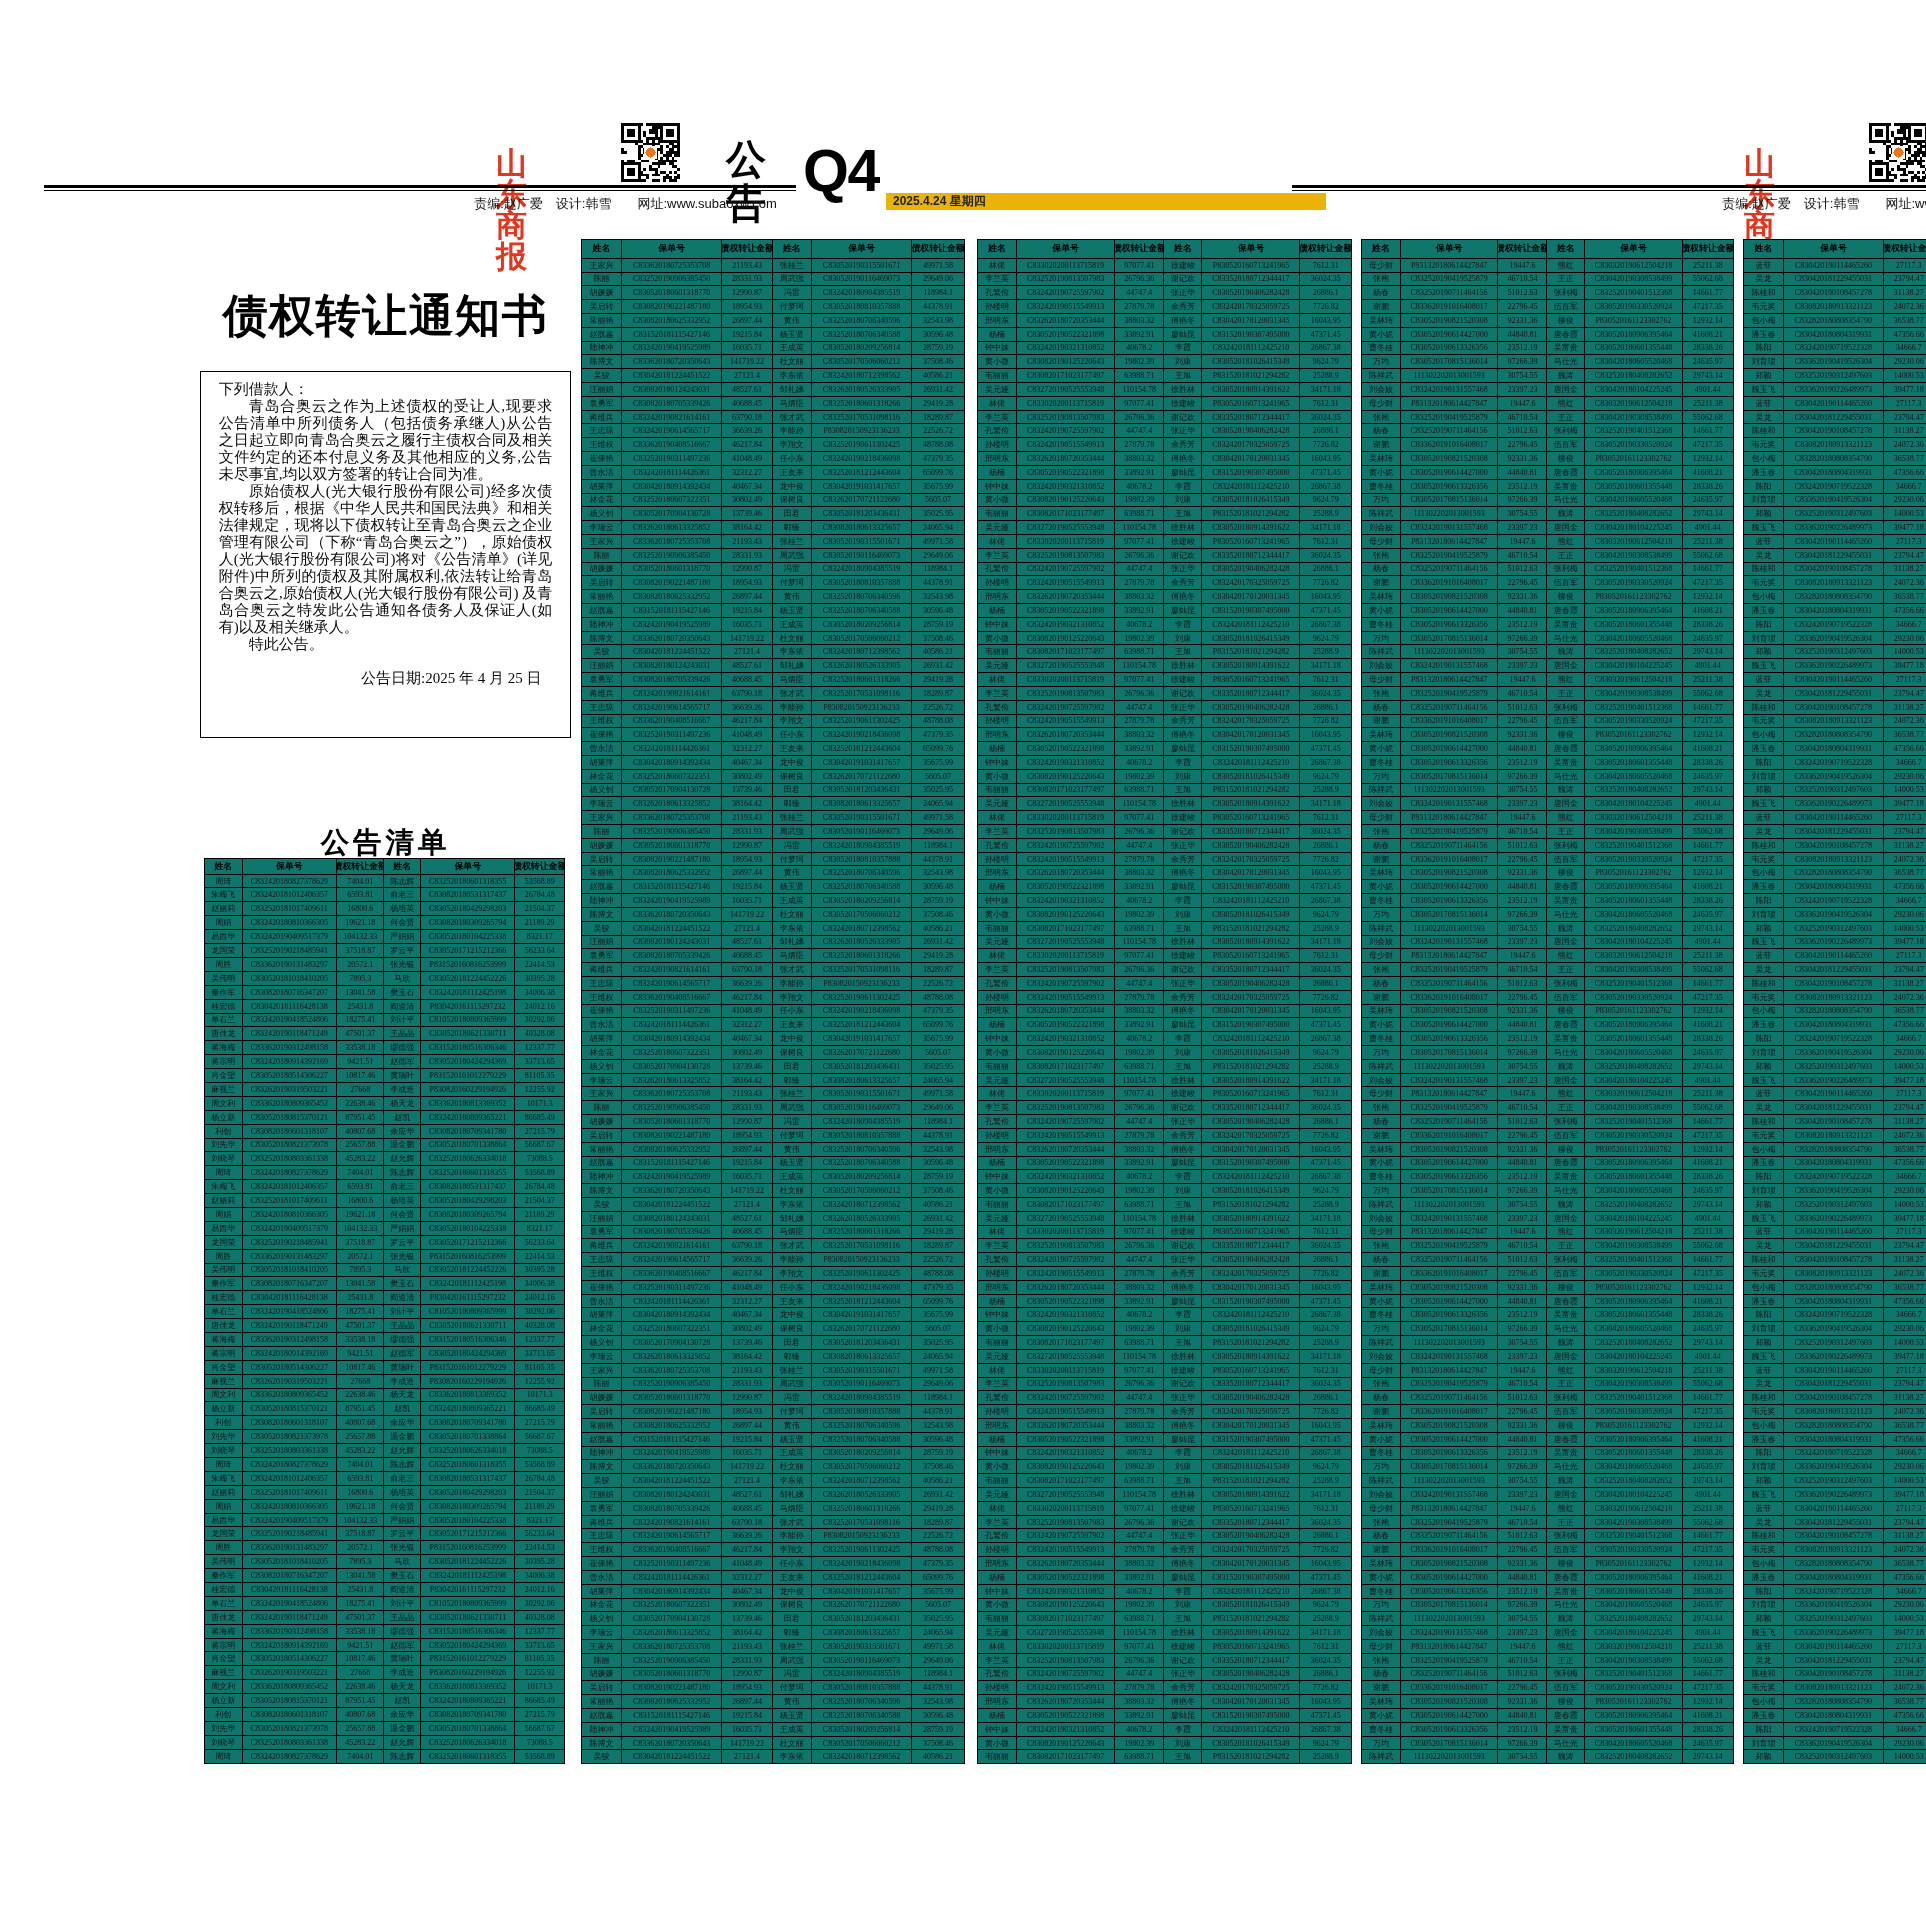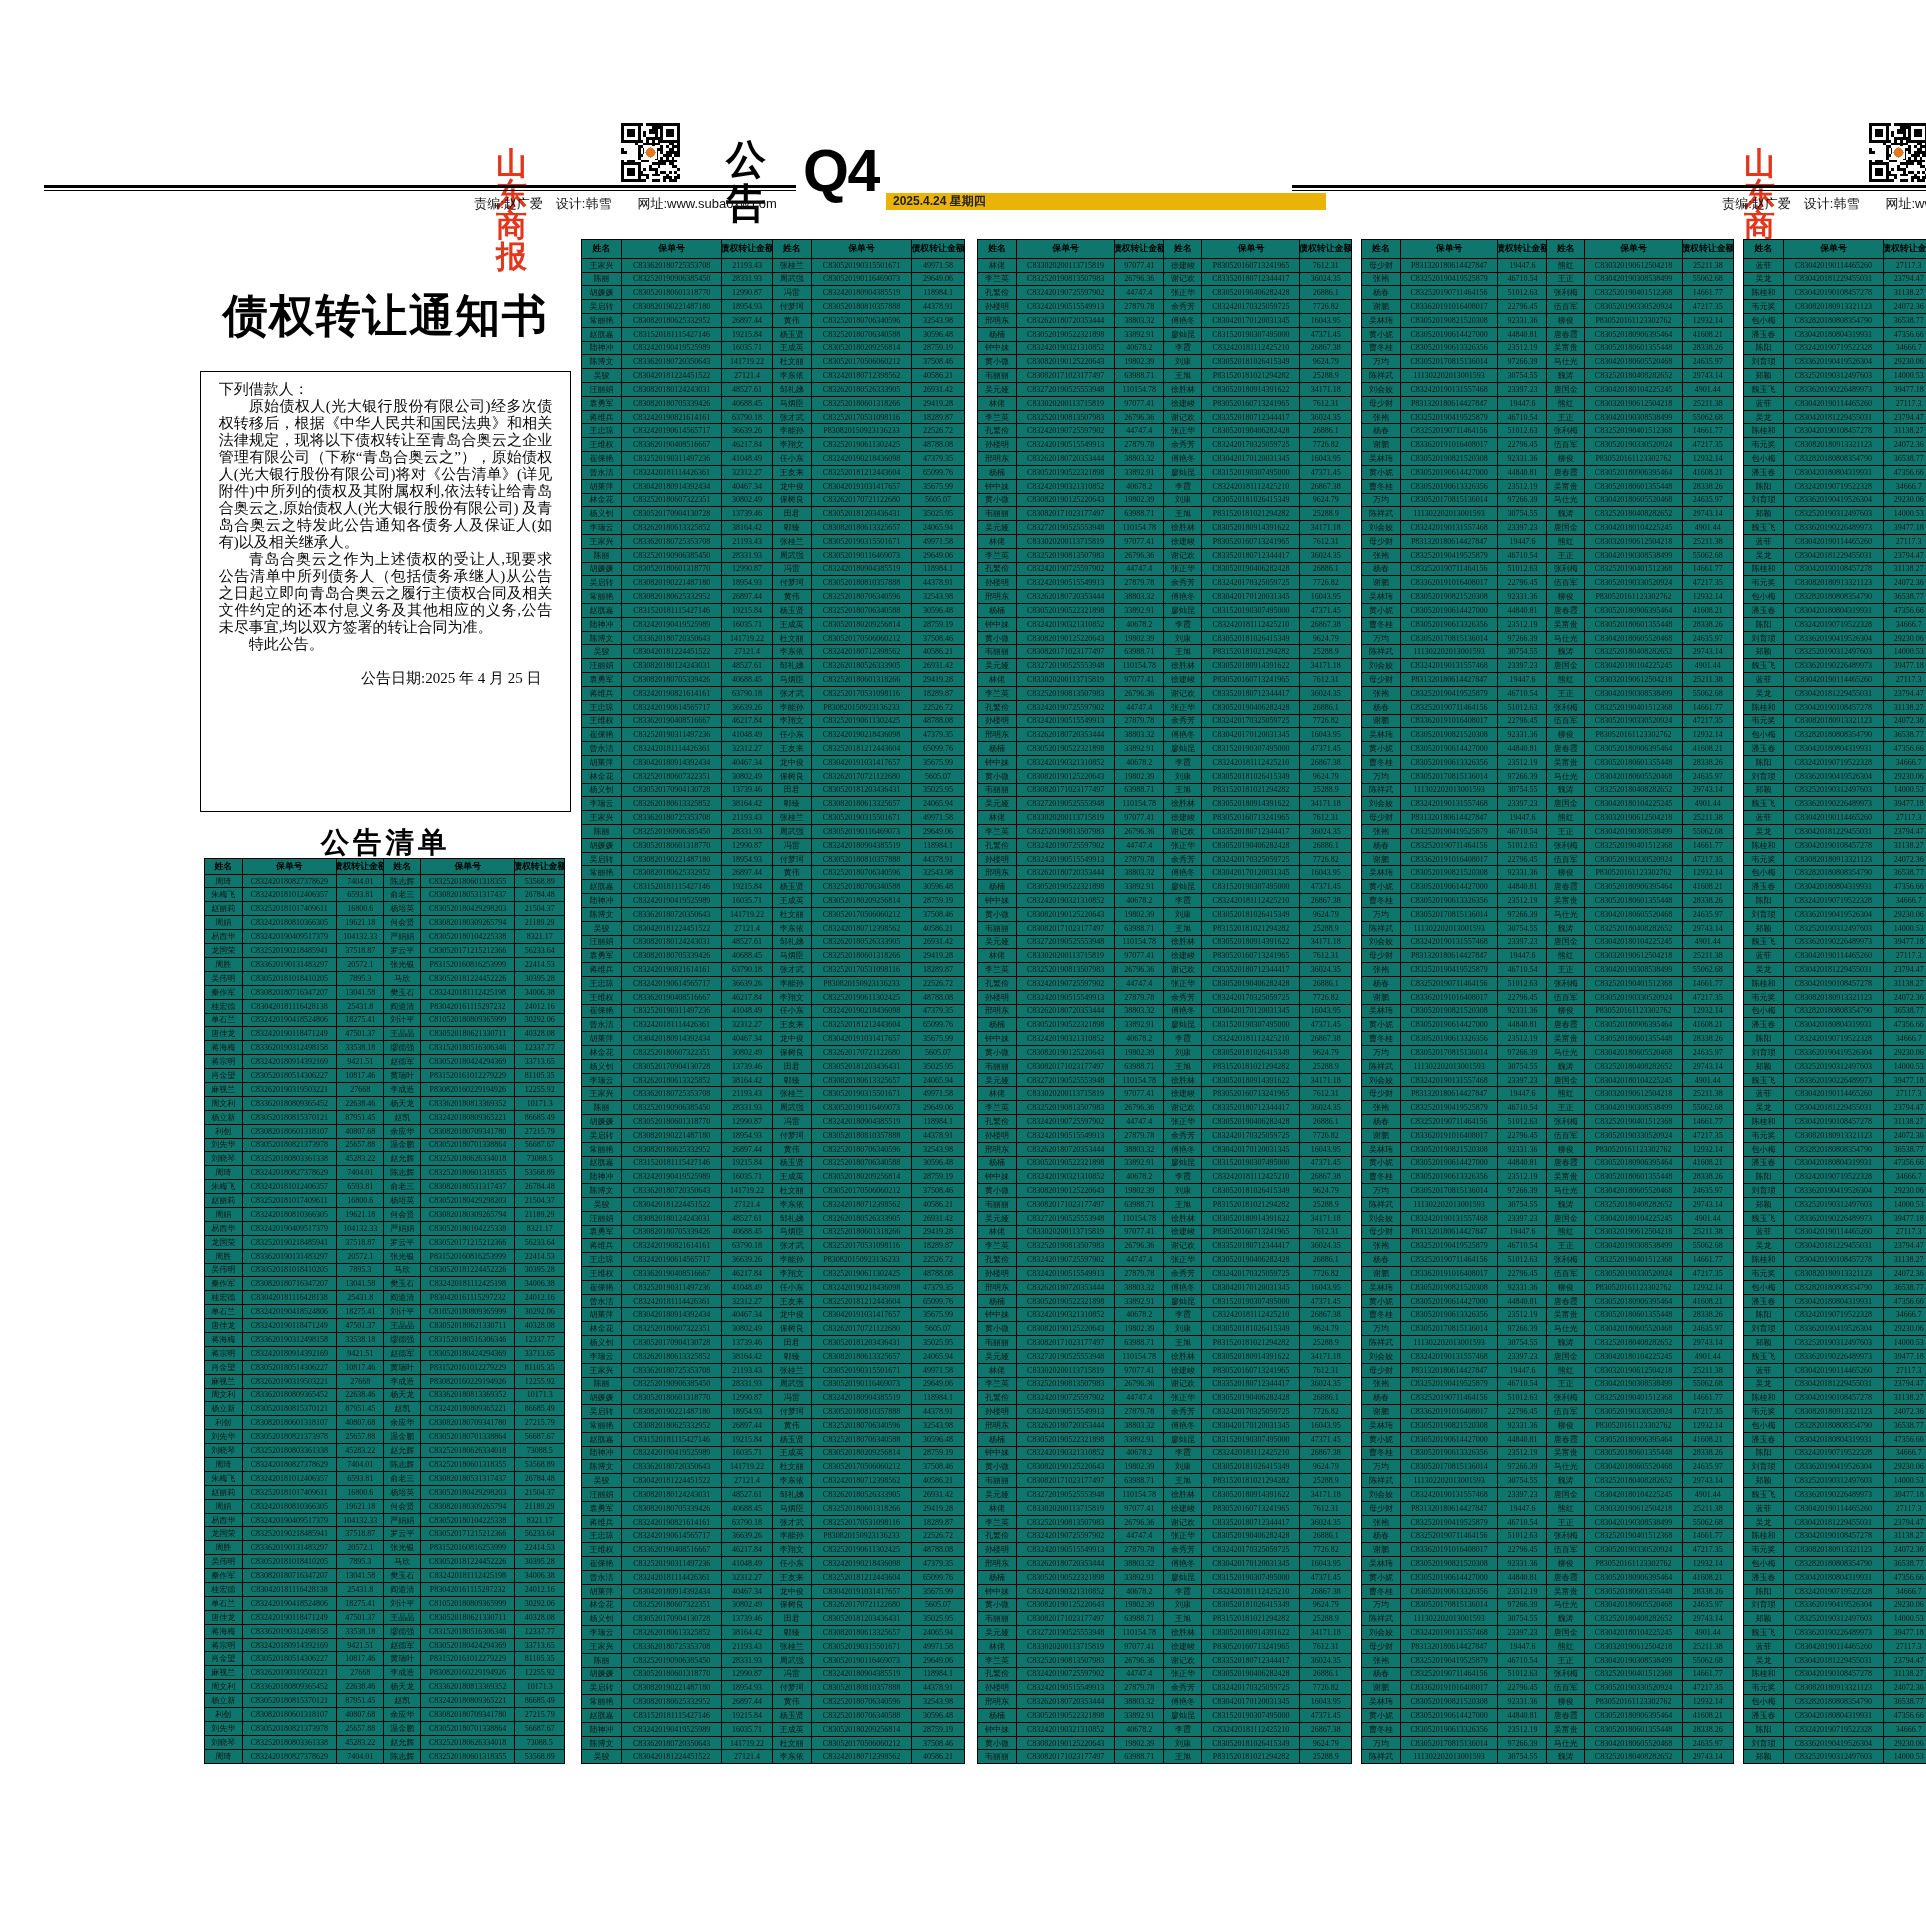--- a/index.html
+++ b/index.html
@@ -47,21 +47,21 @@
   }
 
   
   .notice-title {
     position:absolute; left:200px; top:286px; width:371px;
     text-align:center;
     font-family:"Liberation Sans","DejaVu Sans",sans-serif;
     font-weight:900; font-size:45px; letter-spacing:1.5px;
   }
   .notice-box {
-    position:absolute; left:200px; top:371px; width:371px; height:441px;
+    position:absolute; left:200px; top:371px; width:371px; height:367px;
     border:1.2px solid #000; padding:9.2px 17.7px 7.7px 17.7px;
     font-size:15px; line-height:17px; text-align:justify; color:#0a0a0a;
   }
   .notice-box p.indent { text-indent:2em; }
   .notice-date { margin-top:17px; text-align:right; padding-right:10.8px; }
   .list-heading {
     position:absolute; left:200px; top:824px; width:371px;
     text-align:center;
     font-family:"Liberation Sans","DejaVu Sans",sans-serif;
     font-weight:900; font-size:28.5px; letter-spacing:3.9px;
@@ -427,22 +427,22 @@
   <div class="rule-thin"></div>
 
   <div class="credits">责编:赵广爱　设计:韩雪　　网址:www.subaoxw.com</div>
 
 </div>
 
 <div class="notice-title">债权转让通知书</div>
 
 <div class="notice-box">
   <p>下列借款人：</p>
+  <p class="indent">青岛合奥云之作为上述债权的受让人,现要求公告清单中所列债务人（包括债务承继人)从公告之日起立即向青岛合奥云之履行主债权合同及相关文件约定的还本付息义务及其他相应的义务,公告未尽事宜,均以双方签署的转让合同为准。</p>
   <p class="indent">原始债权人(光大银行股份有限公司)经多次债权转移后，根据《中华人民共和国民法典》和相关法律规定，现将以下债权转让至青岛合奥云之企业管理有限公司（下称“青岛合奥云之”），原始债权人(光大银行股份有限公司)将对《公告清单》(详见附件)中所列的债权及其附属权利,依法转让给青岛合奥云之,原始债权人(光大银行股份有限公司) 及青岛合奥云之特发此公告通知各债务人及保证人(如有)以及相关继承人。</p>
-  <p class="indent">青岛合奥云之作为上述债权的受让人,现要求公告清单中所列债务人（包括债务承继人)从公告之日起立即向青岛合奥云之履行主债权合同及相关文件约定的还本付息义务及其他相应的义务,公告未尽事宜,均以双方签署的转让合同为准。</p>
   <p class="indent">特此公告。</p>
   <p class="notice-date">公告日期:2025 年 4 月 25 日</p>
 </div>
 
 <div class="list-heading">公告清单</div>
 
 <div class="tbl sec0">
     <div class="tr head">
       <div class="td c0">姓名</div>
       <div class="td c1">保单号</div>

